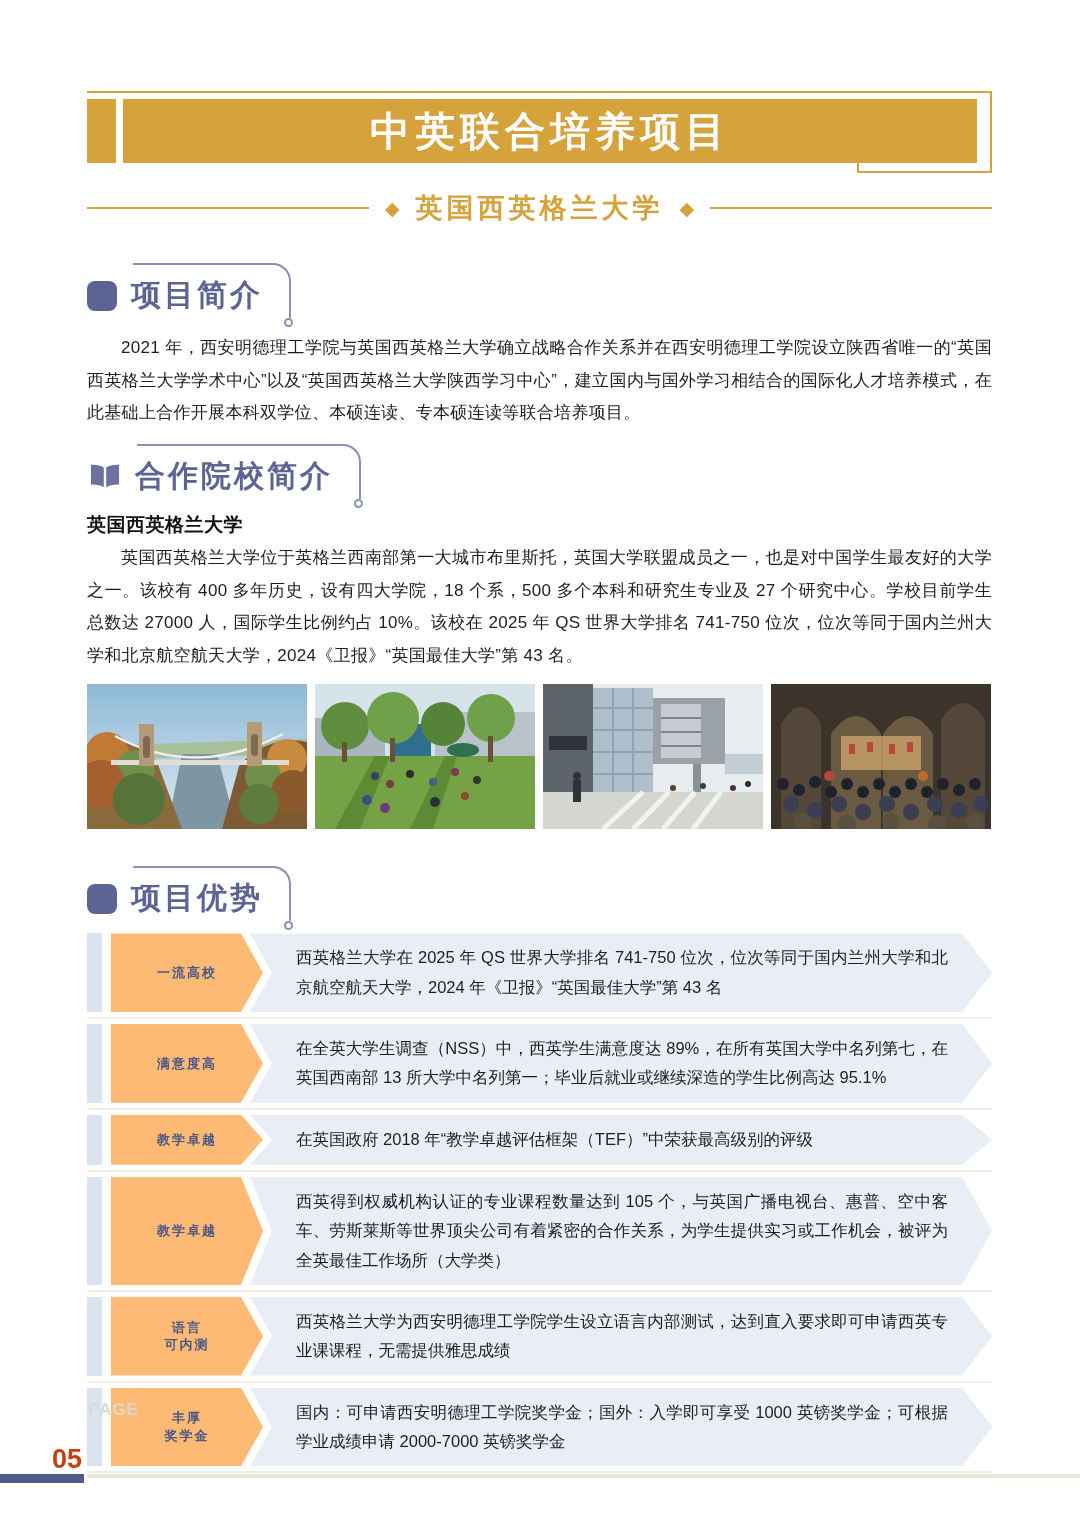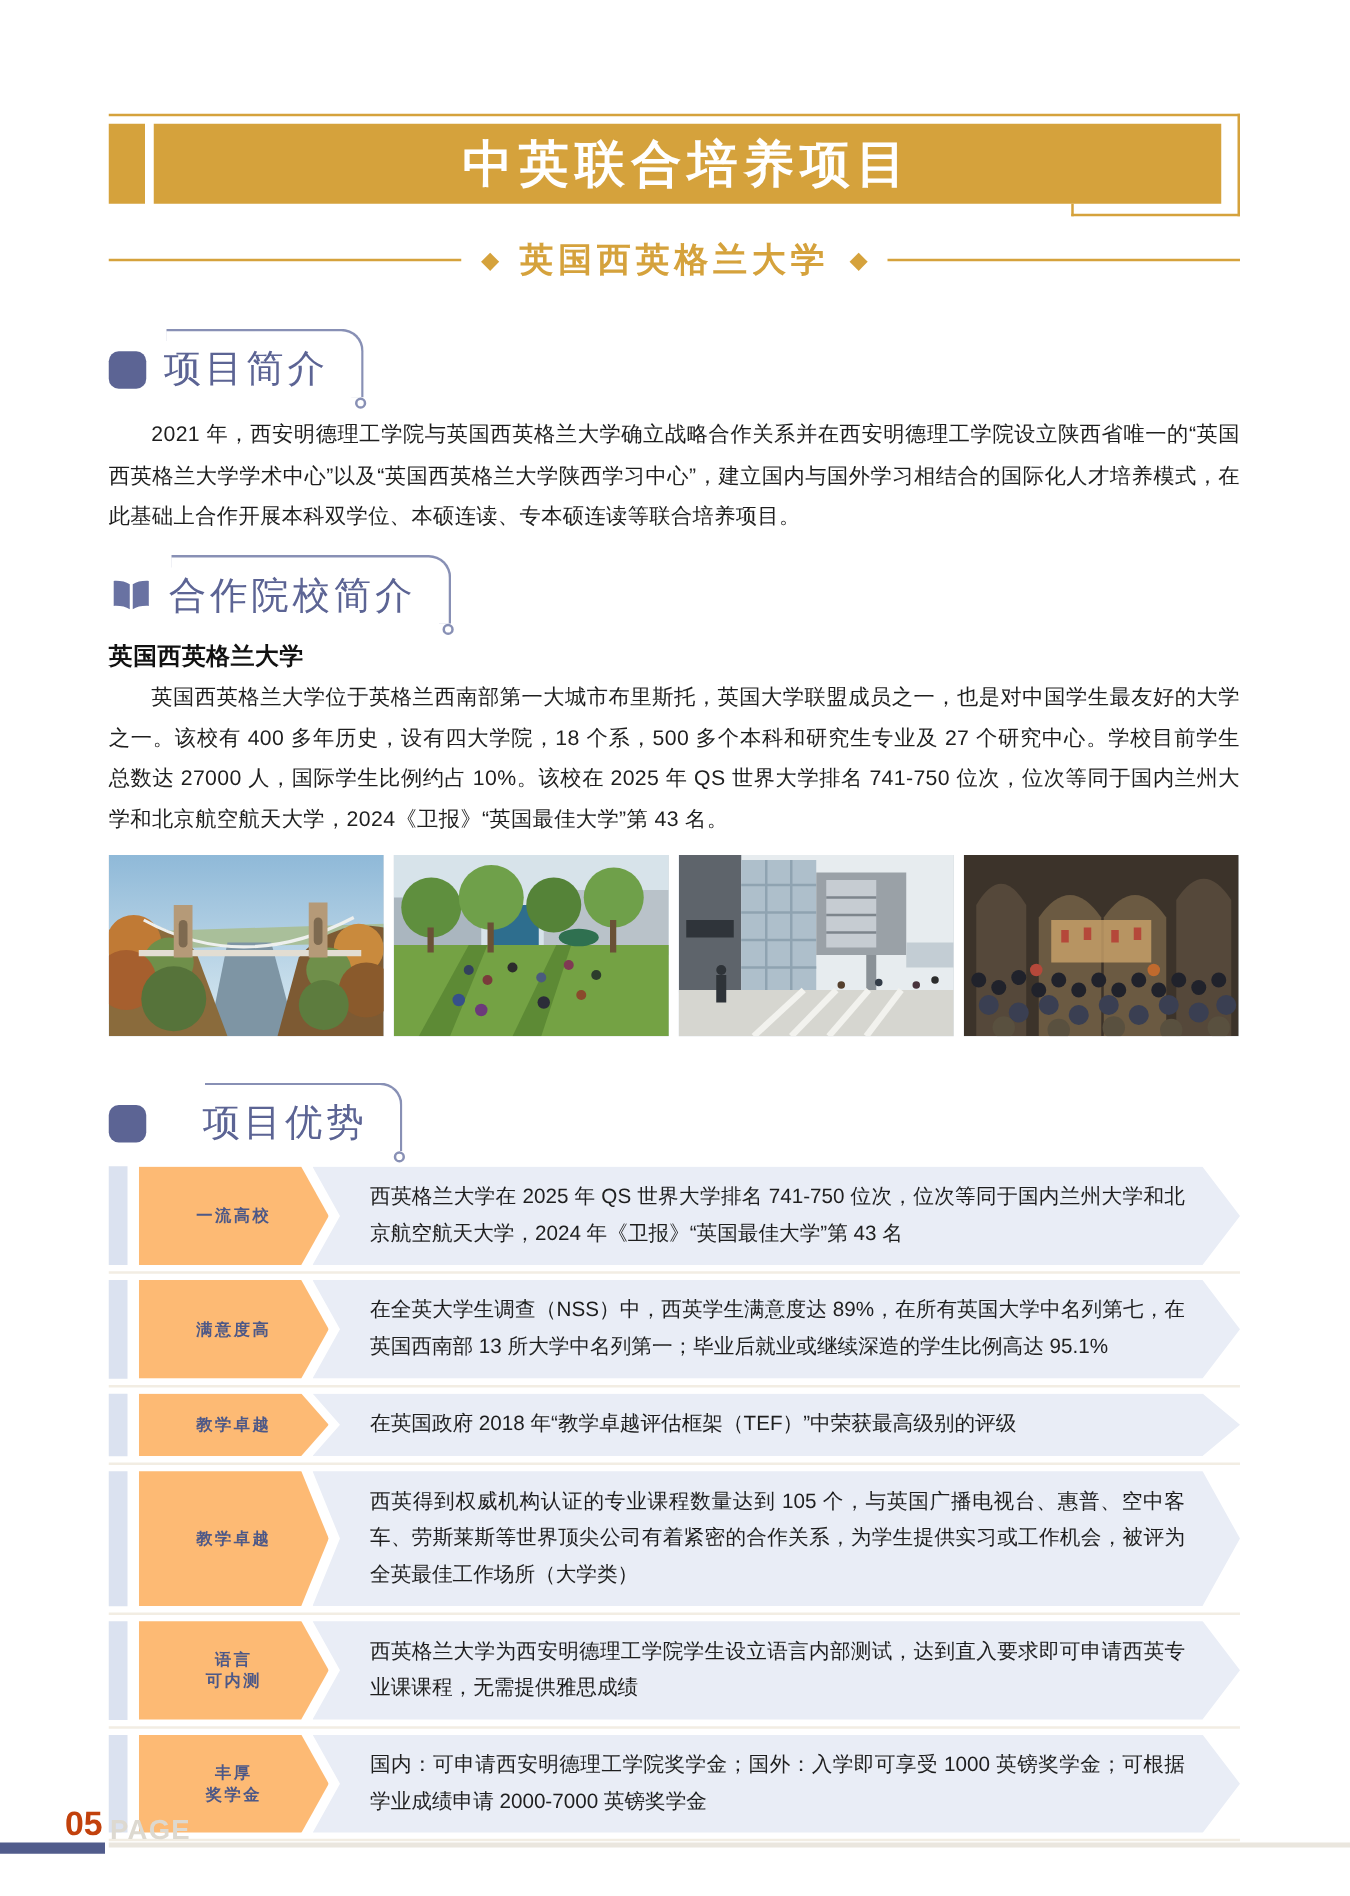--- a/index.html
+++ b/index.html
@@ -19,21 +19,21 @@
   .banner-main span{color:#ffffff;font-size:40px;font-weight:bold;letter-spacing:5px;}
   .subtitle-row{position:absolute;left:87px;top:190px;width:905px;display:flex;align-items:center;gap:16px;}
   .subtitle-row .hline{flex:1;height:2px;background:#d5a23c;}
   .subtitle-row .diamond{color:#d5a23c;font-size:19px;line-height:1;}
   .subtitle-text{color:#d5a23c;font-size:27px;font-weight:bold;letter-spacing:4px;}
 
   
   .sec-head{display:flex;align-items:center;margin-top:0;height:48px;}
   .sec-icon{width:30px;height:30px;border-radius:8px;background:#5c6494;margin-right:14px;flex:none;}
   .sec-book{width:36px;height:30px;margin-right:12px;flex:none;}
-  .sec-title{position:relative;display:inline-block;color:#5c6494;font-size:30px;font-weight:normal;
+  .sec-title{position:relative;display:inline-block;color:#5c6494;font-size:30px;font-weight:bold;
              letter-spacing:3px;padding:4px 10px 6px 0;}
   .sec-deco{position:absolute;left:2px;top:-8px;right:-18px;bottom:4px;
             border-top:2px solid #8890b5;border-right:2px solid #8890b5;border-top-right-radius:18px;}
   .sec-deco:after{content:"";position:absolute;right:-4px;bottom:-9px;width:5px;height:5px;
             border:2px solid #8890b5;border-radius:50%;}
 
   
   .para{font-size:17px;line-height:1.92;text-align:justify;text-indent:2em;color:#1e1e1e;
         font-weight:500;letter-spacing:.3px;}
   .subhead{font-size:19px;font-weight:bold;color:#111;margin-top:10px;letter-spacing:.5px;}
@@ -55,21 +55,21 @@
   .adv-content{flex:1;margin-left:-13px;background:#e9edf6;
              clip-path:polygon(0 0,calc(100% - 30px) 0,100% 50%,calc(100% - 30px) 100%,0 100%,22px 50%);
              display:flex;align-items:flex-start;min-height:50px;
              padding:10px 44px 10px 46px;box-sizing:border-box;}
   .adv-content p{margin:0;font-size:16.5px;line-height:1.78;text-align:justify;color:#1e1e1e;font-weight:500;}
   .adv-sep{height:2px;background:#f2ede3;margin:5px 0 5px 0;}
 
   
   .footer-bar{position:absolute;left:0;top:1474px;width:84px;height:9px;background:#515c8c;}
   .footer-num{position:absolute;left:52px;top:1444px;font-size:27px;font-weight:bold;color:#c2410c;}
-  .footer-page{position:absolute;left:88px;top:1451px;font-size:22px;font-weight:bold;color:#ddd9d0;letter-spacing:1px;}
+  .footer-page{position:absolute;left:88px;top:1400px;font-size:17px;font-weight:bold;color:#ddd9d0;letter-spacing:1px;}
   .footer-line{position:absolute;left:87px;top:1474px;width:993px;height:4px;background:#eae6de;}
 </style>
 </head>
 <body>
 
 <div class="page">
 
   <div class="banner-area">
     <div class="frame-top"></div>
     <div class="frame-right"></div>
@@ -256,21 +256,21 @@
               <circle cx="120" cy="138" r="9"></circle>
               <circle cx="166" cy="140" r="9"></circle>
               <circle cx="204" cy="138" r="9"></circle>
             </g>
           <circle cx="152" cy="92" r="5" fill="#c06a2e"></circle>
             <circle cx="58" cy="92" r="5" fill="#b5483a"></circle>
         </svg>
       </div>
     </div>
 
-    <div class="sec-head" style="margin-top:46px;gap:31px;">
+    <div class="sec-head" style="margin-top:46px;">
       <span class="sec-icon"></span>
       <span class="sec-title">
         <i class="sec-deco"></i>
         <span>项目优势</span>
       </span>
     </div>
 
     <div class="adv-list">
 
       <div class="adv-row">

